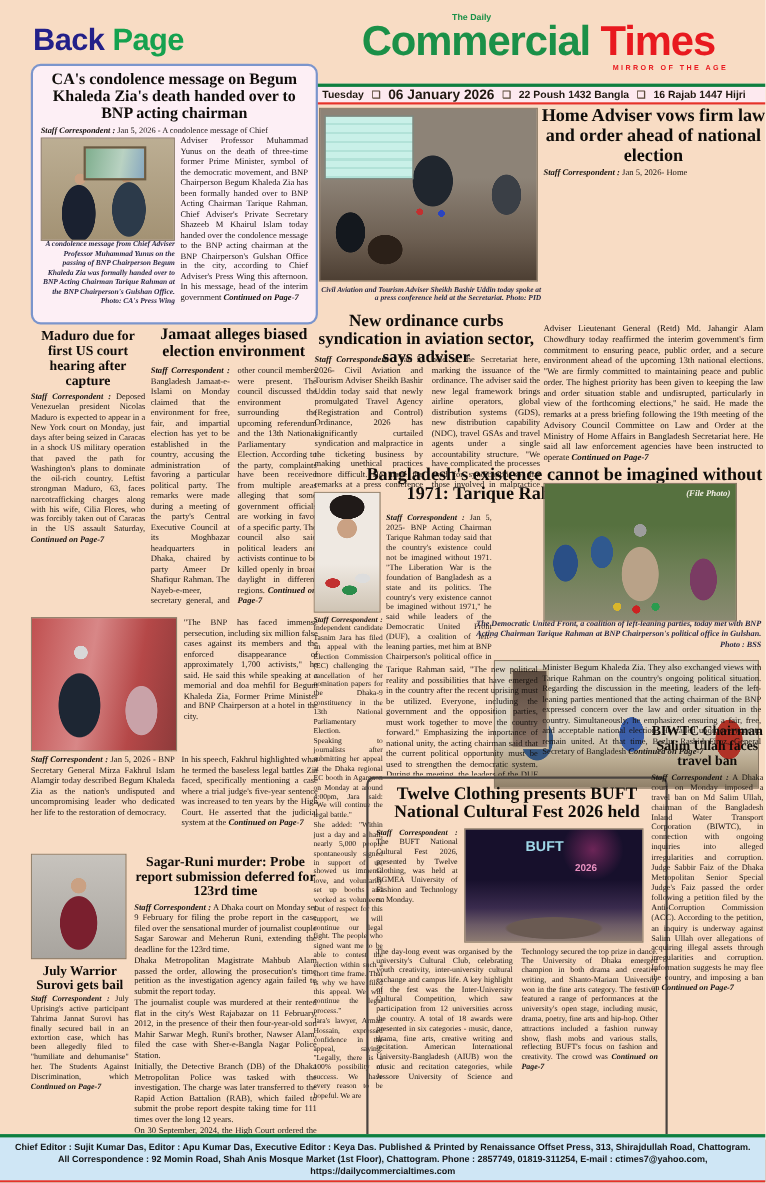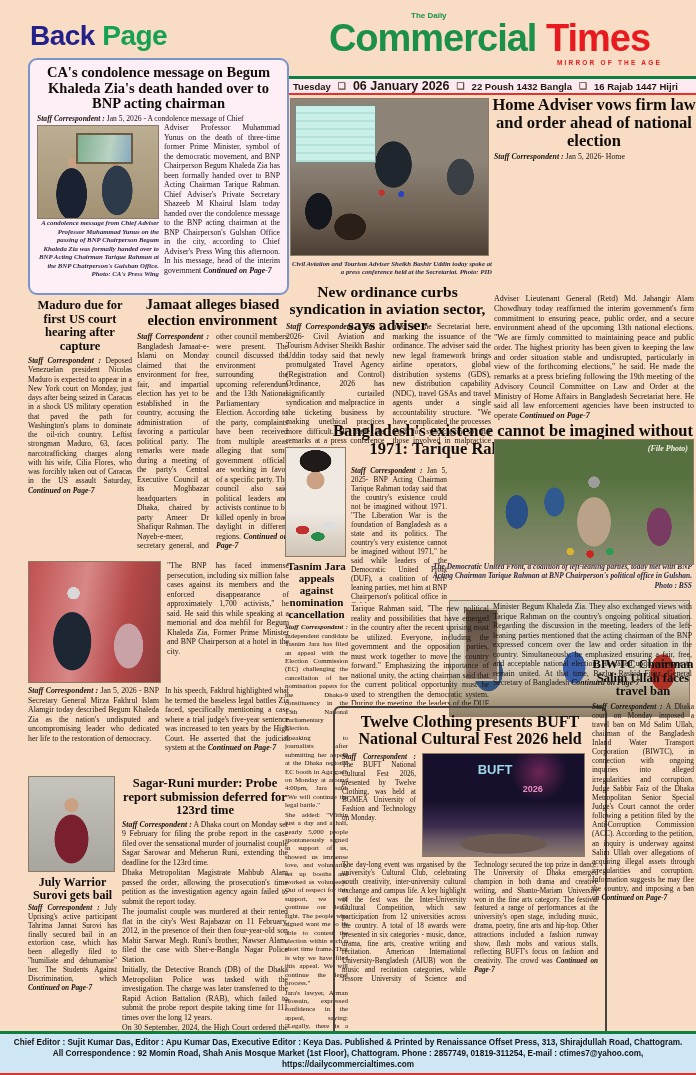--- a/index.html
+++ b/index.html
@@ -103,21 +103,21 @@
      radial-gradient(ellipse 22px 32px at 89% 62%, #b03226 55%, transparent 57%),
      linear-gradient(#ded4c4 55%,#b8a98f 80%,#8f7f68);}
   .tq-photo .frame{position:absolute;left:6%;top:6%;width:13%;height:60%;
      background:linear-gradient(#5a4a3e,#8d776a);border:2px solid #c9b89e;}
   .tq-cap{left:428px;top:562px;width:264px;font-size:7.4px;}
   .tq-lowL{left:351px;top:604px;width:138px;height:101px;overflow:hidden;}
   .tq-lowR{left:493px;top:602px;width:199px;height:104px;overflow:hidden;}
   
   .hm-head{left:492px;top:96px;width:204px;font-size:16.5px;}
   .hm-by{left:494px;top:152px;width:200px;font-size:7.8px;}
-  .hm-photo{left:494px;top:164px;width:200px;height:126px;background:
+  .hm-photo{left:494px;top:164px;width:176px;height:126px;background:
      radial-gradient(circle 9px at 50% 34%, #9d9d9d 62%, transparent 66%),
      radial-gradient(ellipse 30px 44px at 50% 66%, #b9a288 55%, transparent 57%),
      radial-gradient(ellipse 22px 34px at 83% 70%, #7a3b63 55%, transparent 57%),
      radial-gradient(ellipse 20px 30px at 11% 58%, #2a4f86 55%, transparent 57%),
      radial-gradient(ellipse 18px 26px at 30% 50%, #30598f 55%, transparent 57%),
      radial-gradient(circle 6px at 38% 90%, #d9b62a 60%, transparent 64%),
      radial-gradient(circle 6px at 48% 92%, #cc2222 60%, transparent 64%),
      radial-gradient(circle 6px at 58% 90%, #2a9c4f 60%, transparent 64%),
      linear-gradient(#56713f 30%,#6d7f55 60%,#8a8a72);}
   .file-photo{position:absolute;right:5px;top:4px;font:italic bold 8px "Liberation Serif",serif;color:#f4f0e6;}
@@ -266,21 +266,20 @@
   <div class="abs bd av-body">
     <span class="by">Staff Correspondent :</span>
     <span>Jan 5, 2026- Civil Aviation and Tourism Adviser Sheikh Bashir Uddin today said that newly promulgated Travel Agency (Registration and Control) Ordinance, 2026 has significantly curtailed syndication and malpractice in the ticketing business by making unethical practices more difficult.</span>
     <span>He made the remarks at a press conference held at the Secretariat here, marking the issuance of the ordinance.</span>
     <span>The adviser said the new legal framework brings airline operators, global distribution systems (GDS), new distribution capability (NDC), travel GSAs and travel agents under a single accountability structure. "We have complicated the processes used for syndication so that those involved in malpractice can no longer operate easily," he said. He said extensive consultations</span>
     
   </div>
 
   <div class="abs a-tasnim">
     <div class="photo ph-tasnim"></div>
-    <div class="hd">Tasnim Jara appeals against nomination cancellation</div>
     <div class="bd">
       <p><span class="by">Staff Correspondent :</span>
          <span>Independent candidate Tasnim Jara has filed an appeal with the Election Commission (EC) challenging the cancellation of her nomination papers for the Dhaka-9 constituency in the 13th National Parliamentary Election.</span></p>
       <p>Speaking to journalists after submitting her appeal at the Dhaka regional EC booth in Agargaon on Monday at around 4:00pm, Jara said: "We will continue the legal battle."</p>
       <p>She added: "Within just a day and a half, nearly 5,000 people spontaneously signed in support of us, showed us immense love, and voluntarily set up booths and worked as volunteers. Out of respect for this support, we will continue our legal fight. The people who signed want me to be able to contest the election within such a short time frame. That is why we have filed this appeal. We will continue the legal process."</p>
       <p><span>Jara's lawyer, Arman Hossain, expressed confidence in the appeal, saying: "Legally, there is a 100% possibility of success. We have every reason to be hopeful. We are</span>
          </p>
     </div>
   </div>
 
@@ -343,21 +342,21 @@
       <span>The festival featured a range of performances at the university's open stage, including music, drama, poetry, fine arts and hip-hop. Other attractions included a fashion runway show, flash mobs and various stalls, reflecting BUFT's focus on fashion and creativity. The crowd was</span>
       <i class="cont">Continued on Page-7</i>
     </div>
   </div>
 
   <div class="abs a-biwtc">
     <div class="hd">BIWTC Chairman Salim Ullah faces travel ban</div>
     <div class="bd">
       <span class="by">Staff Correspondent :</span>
       <span>A Dhaka court on Monday imposed a travel ban on Md Salim Ullah, chairman of the Bangladesh Inland Water Transport Corporation (BIWTC), in connection with ongoing inquiries into alleged irregularities and corruption.</span>
-      <span>Judge Sabbir Faiz of the Dhaka Metropolitan Senior Special Judge's Court cannot the order following a petition filed by the Anti-Corruption Commission (ACC).</span>
+      <span>Judge Sabbir Faiz of the Dhaka Metropolitan Senior Special Judge's Faiz passed the order following a petition filed by the Anti-Corruption Commission (ACC).</span>
       <span>According to the petition, an inquiry is underway against Salim Ullah over allegations of acquiring illegal assets through irregularities and corruption.</span>
       <span>Information suggests he may flee the country, and imposing a ban on</span>
       <i class="cont">Continued on Page-7</i>
     </div>
   </div>
 
   <div class="abs footer">
     <div>Chief Editor : Sujit Kumar Das, Editor : Apu Kumar Das, Executive Editor : Keya Das. Published &amp; Printed by Renaissance Offset Press, 313, Shirajdullah Road, Chattogram.</div>
     <div>All Correspondence : 92 Momin Road, Shah Anis Mosque Market (1st Floor), Chattogram. Phone : 2857749, 01819-311254, E-mail : ctimes7@yahoo.com, https://dailycommercialtimes.com</div>
   </div>

